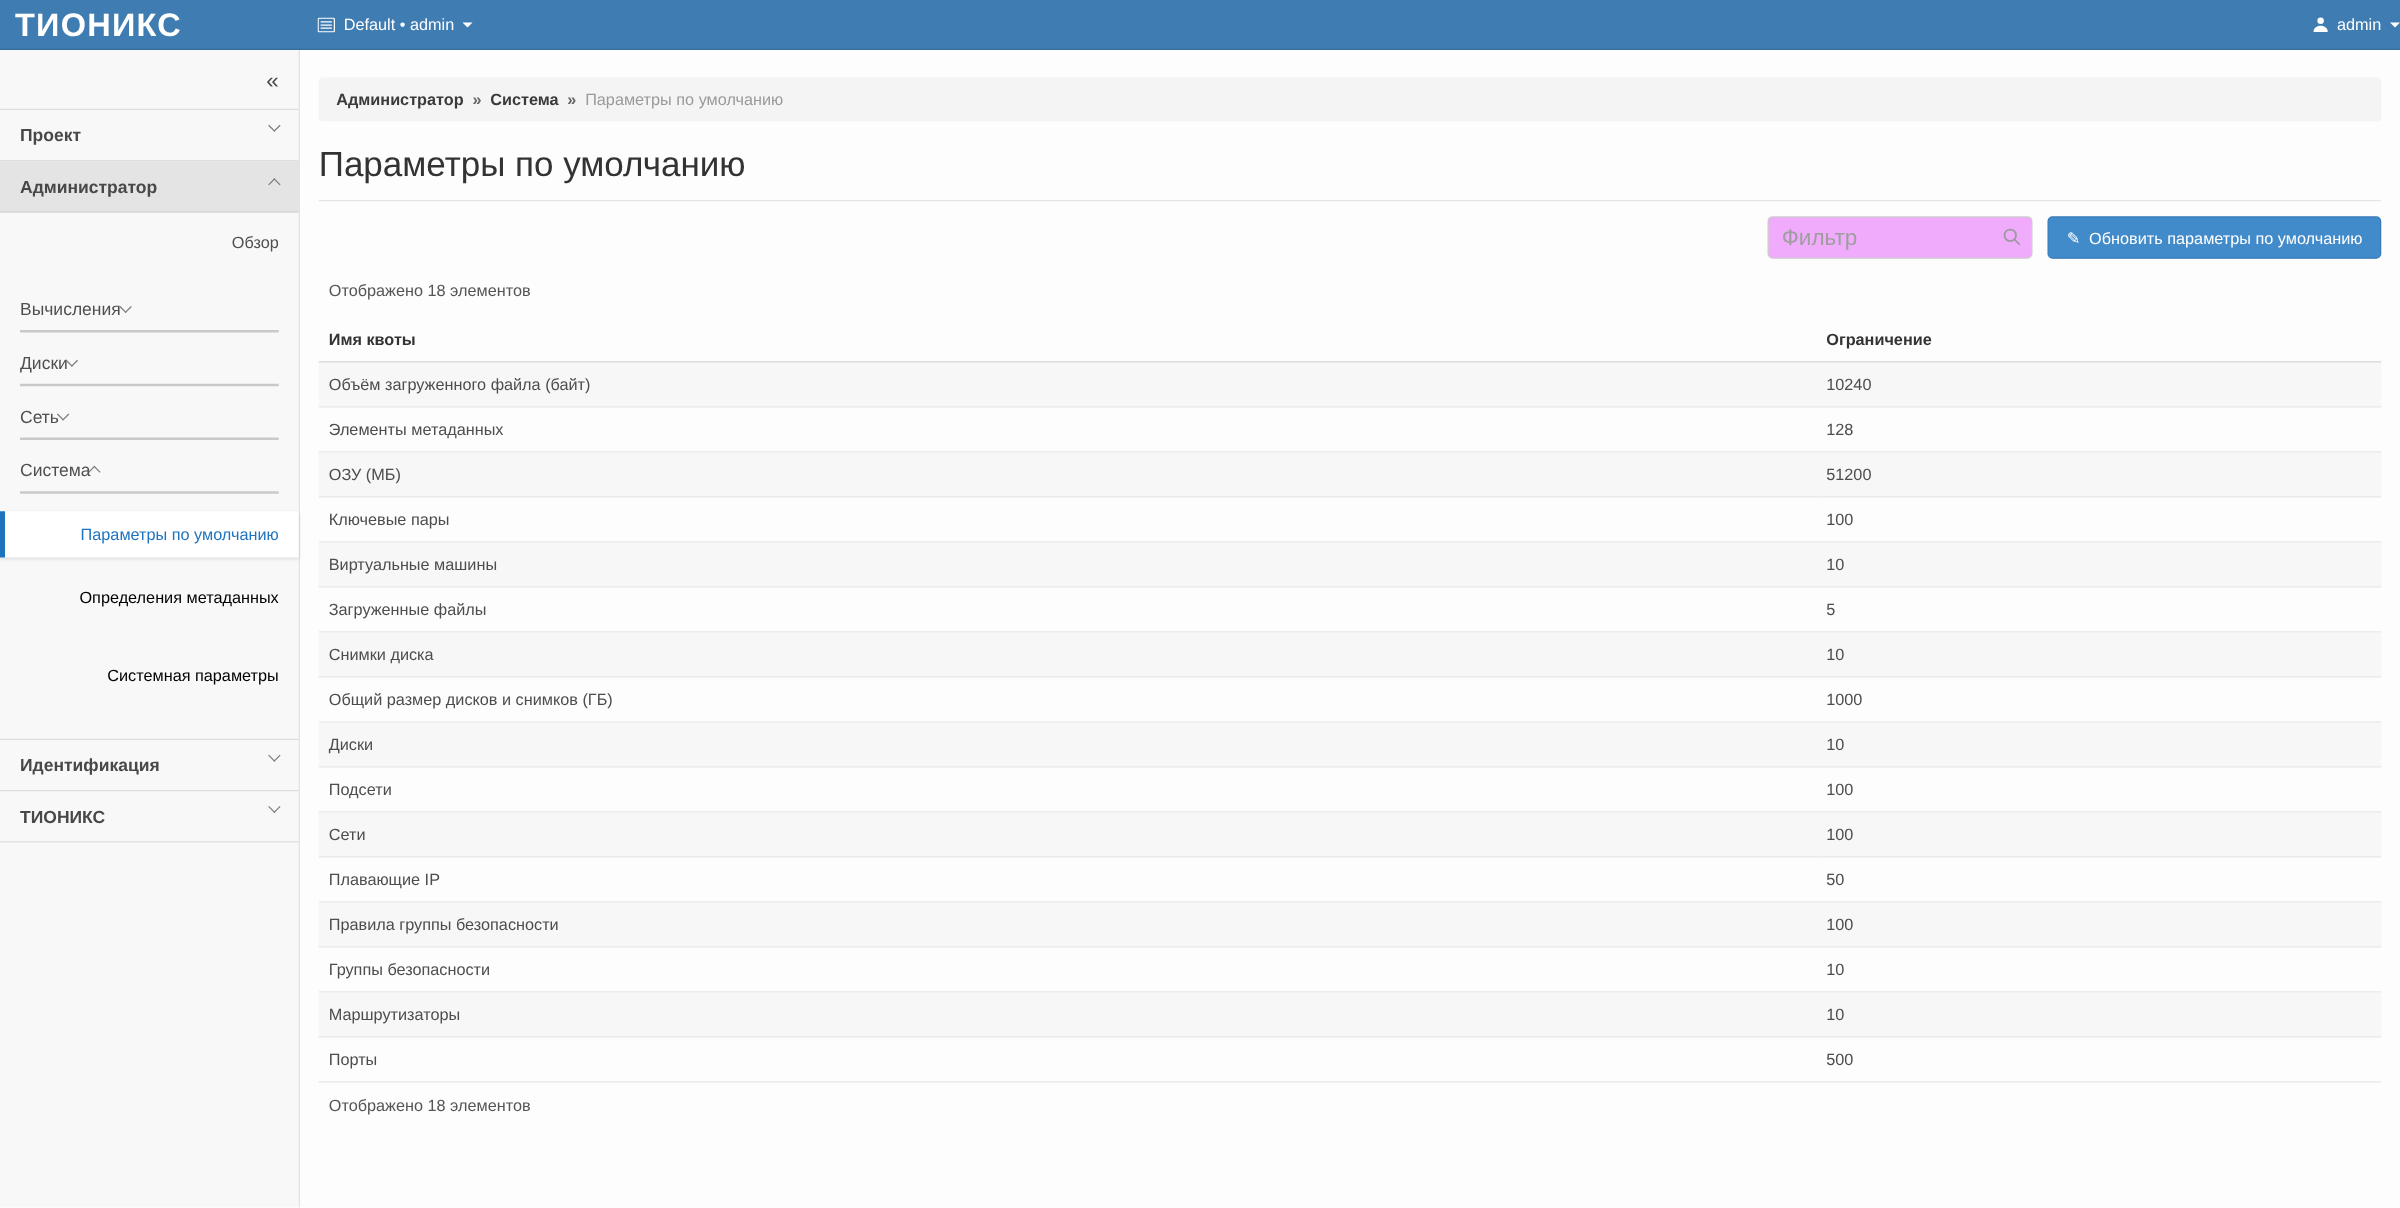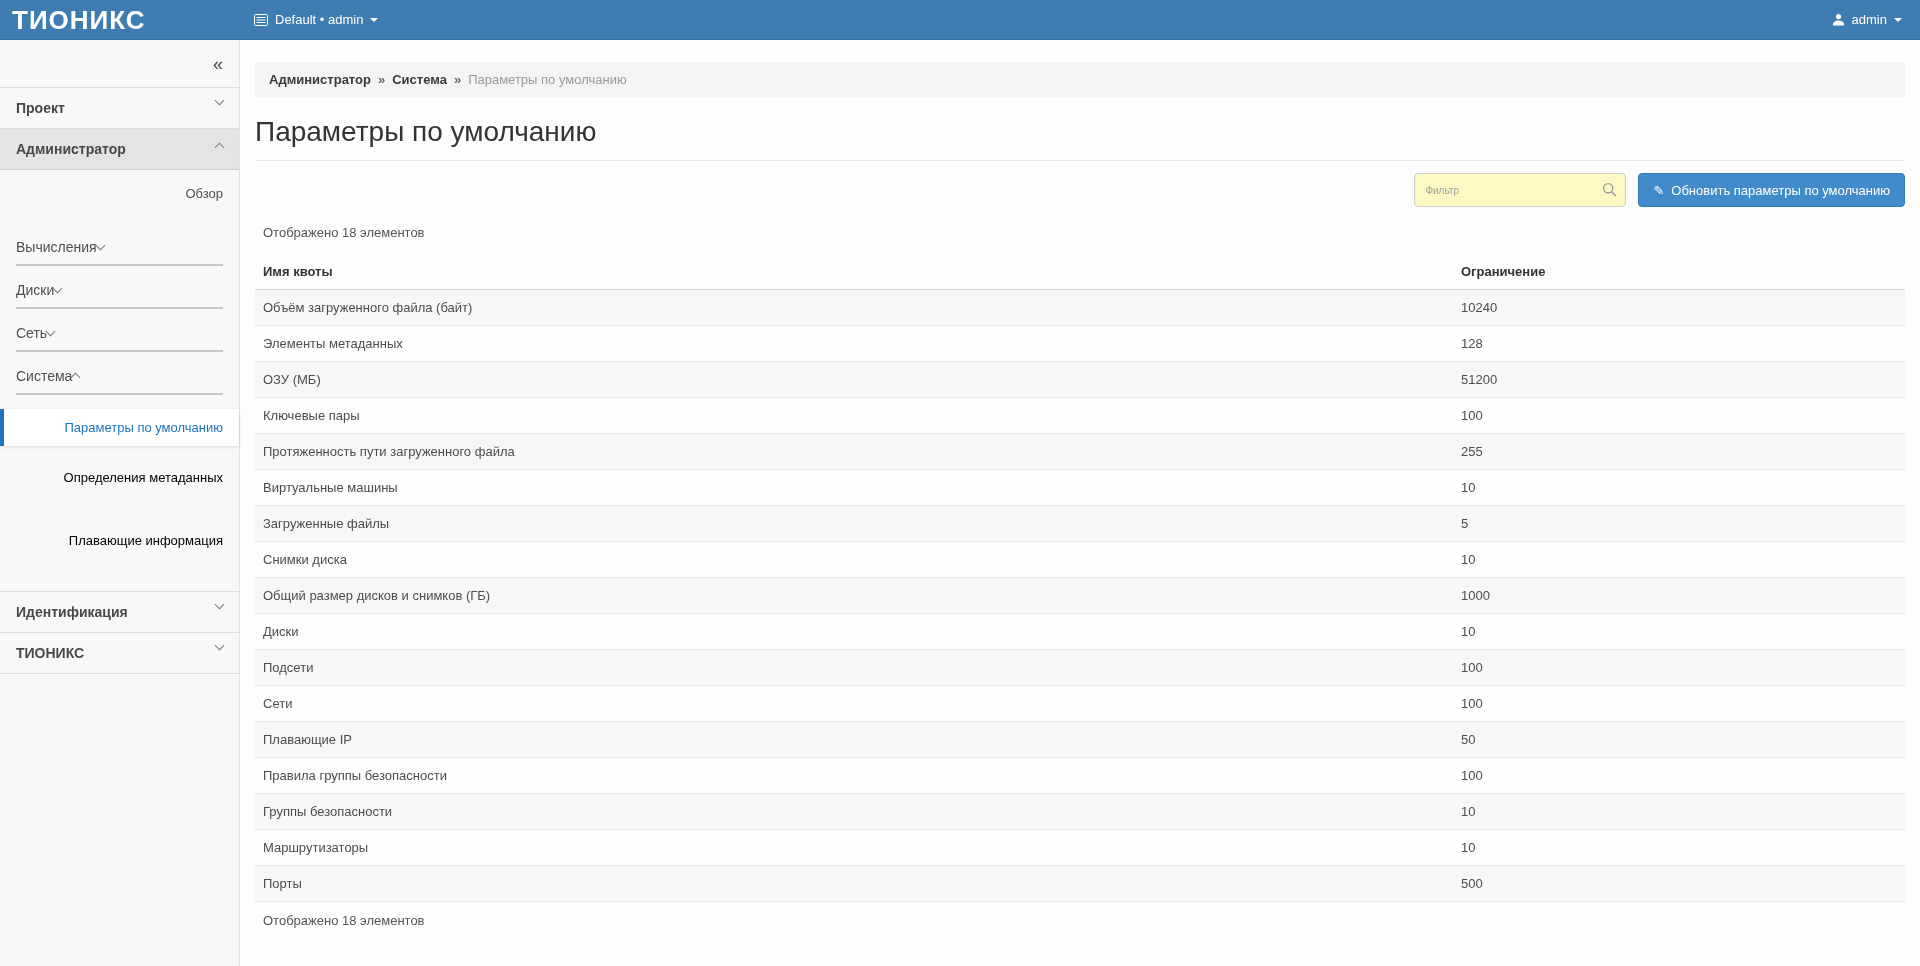--- a/index.html
+++ b/index.html
@@ -7,21 +7,21 @@
     font-family:"Liberation Sans","DejaVu Sans",sans-serif; font-size:13px; color:#4d4d4d; }
 
   
   .topbar { position:fixed; top:0; left:0; width:1920px; height:40px; background:#3e7cb1;
     border-bottom:1px solid #356d9d; display:flex; align-items:center; z-index:10; }
   .brand { width:240px; color:#fff; font-size:26px; font-weight:700; letter-spacing:1px;
     padding-left:12px; line-height:40px; cursor:pointer; }
   .context-switch { display:flex; align-items:center; gap:7px; color:#fff; font-size:13px;
     padding-left:14px; cursor:pointer; }
   .topbar-right { margin-left:auto; display:flex; align-items:center; gap:7px; color:#fff;
-    padding-right:18px; cursor:pointer; }
+    cursor:pointer; }
   .caret-down { width:0; height:0; border-left:4px solid transparent; border-right:4px solid transparent;
     border-top:4px solid #fff; display:inline-block; }
   .ctx-icon svg, .user-icon svg { display:block; }
 
   
   .layout { display:flex; padding-top:40px; height:966px; }
 
   
   .sidebar { width:240px; min-width:240px; background:#f8f8f8; border-right:1px solid #e2e2e2;
     height:926px; }
@@ -51,21 +51,21 @@
     display:flex; align-items:center; padding:0 14px; font-size:13px; }
   .crumb-link { color:#3a3a3a; font-weight:700; cursor:pointer; }
   .crumb-sep { color:#666; margin:0 7px; font-weight:700; }
   .crumb-current { color:#9a9a9a; }
   .page-title { font-size:28px; font-weight:400; color:#333; margin-top:19px; }
   .title-divider { border:none; border-top:1px solid #e6e6e6; margin:12px 0 0; }
 
   .toolbar { display:flex; justify-content:flex-end; align-items:center; gap:12px; margin-top:12px; }
   .filter-wrap { position:relative; }
   .filter-input { width:212px; height:34px; border:1px solid #ccc; border-radius:4px;
-    padding:6px 30px 6px 10px; font-size:10px; color:#555; background:#fef9c3; outline:none;
+    padding:6px 30px 6px 10px; font-size:18px; color:#555; background:#f0abfc; outline:none;
     font-family:"Liberation Sans","DejaVu Sans",sans-serif; }
   .filter-input::placeholder { color:#9e9e9e; }
   .search-icon { position:absolute; right:9px; top:9px; }
   .btn-primary { height:34px; background:#428bca; border:1px solid #3579b8; border-radius:4px;
     color:#fff; font-size:13px; padding:0 14px; display:flex; align-items:center; gap:7px;
     cursor:pointer; font-family:"Liberation Sans","DejaVu Sans",sans-serif; }
   .pencil-icon { font-size:13px; line-height:1; }
 
   .table-summary { padding:10px 8px; margin-top:8px; color:#555; }
   table.quota { width:100%; border-collapse:collapse; margin-top:4px; border-bottom:1px solid #e6e6e6; }
@@ -140,21 +140,21 @@
     </div>
 
     <div class="group-row">
       <span class="group-label">Система</span>
       <span class="chev up"></span>
     </div>
 
     <div class="submenu">
       <div class="subitem active">Параметры по умолчанию</div>
       <div class="subitem">Определения метаданных</div>
-      <div class="subitem">Плавающие информация</div>
+      <div class="subitem">Системная параметры</div>
       <div class="submenu-gap"></div>
     </div>
 
 
     <div style="height:12px; border-bottom:1px solid #ddd;"></div>
 
     <div class="dash-row">
       <span class="dash-label">Идентификация</span>
       <span class="chev"></span>
     </div>
@@ -213,24 +213,20 @@
           </tr>
         <tr>
             <td>ОЗУ (МБ)</td>
             <td class="col-limit">51200</td>
           </tr>
         <tr>
             <td>Ключевые пары</td>
             <td class="col-limit">100</td>
           </tr>
         <tr>
-            <td>Протяженность пути загруженного файла</td>
-            <td class="col-limit">255</td>
-          </tr>
-        <tr>
             <td>Виртуальные машины</td>
             <td class="col-limit">10</td>
           </tr>
         <tr>
             <td>Загруженные файлы</td>
             <td class="col-limit">5</td>
           </tr>
         <tr>
             <td>Снимки диска</td>
             <td class="col-limit">10</td>

